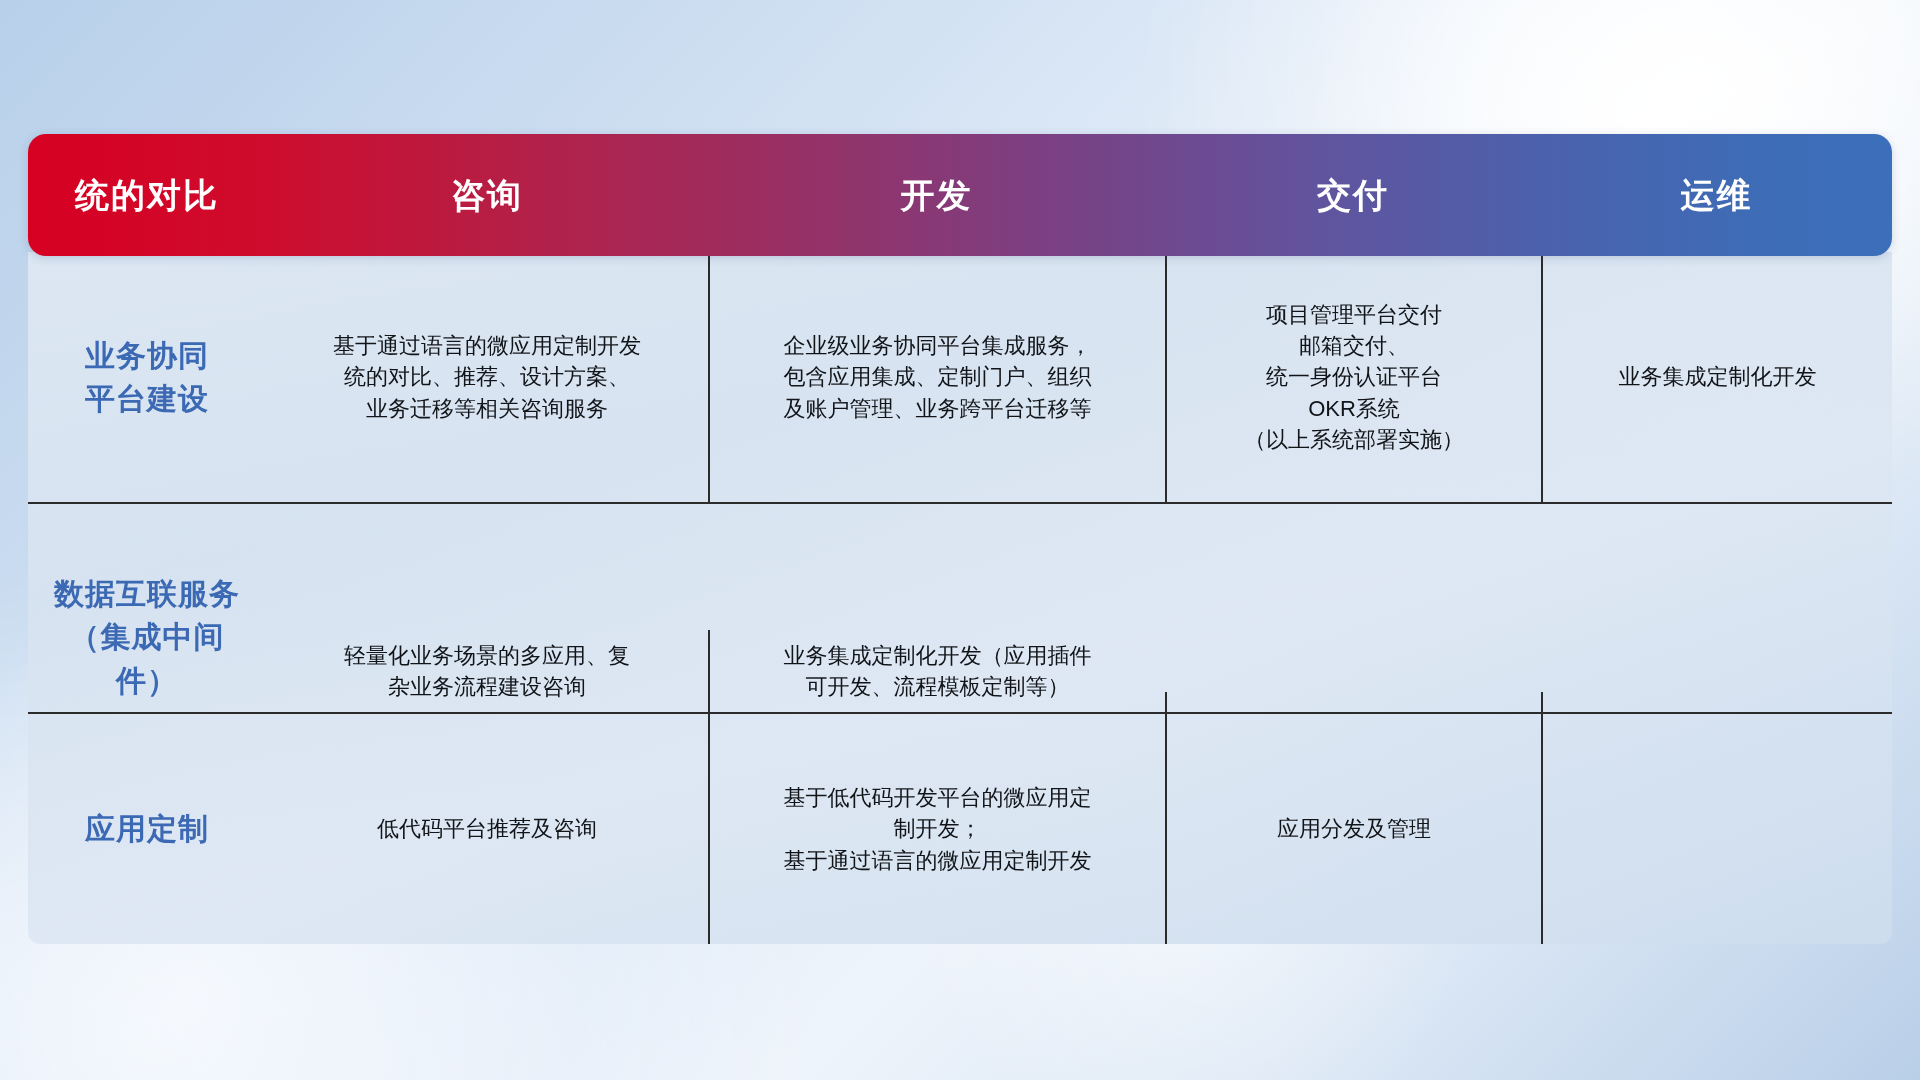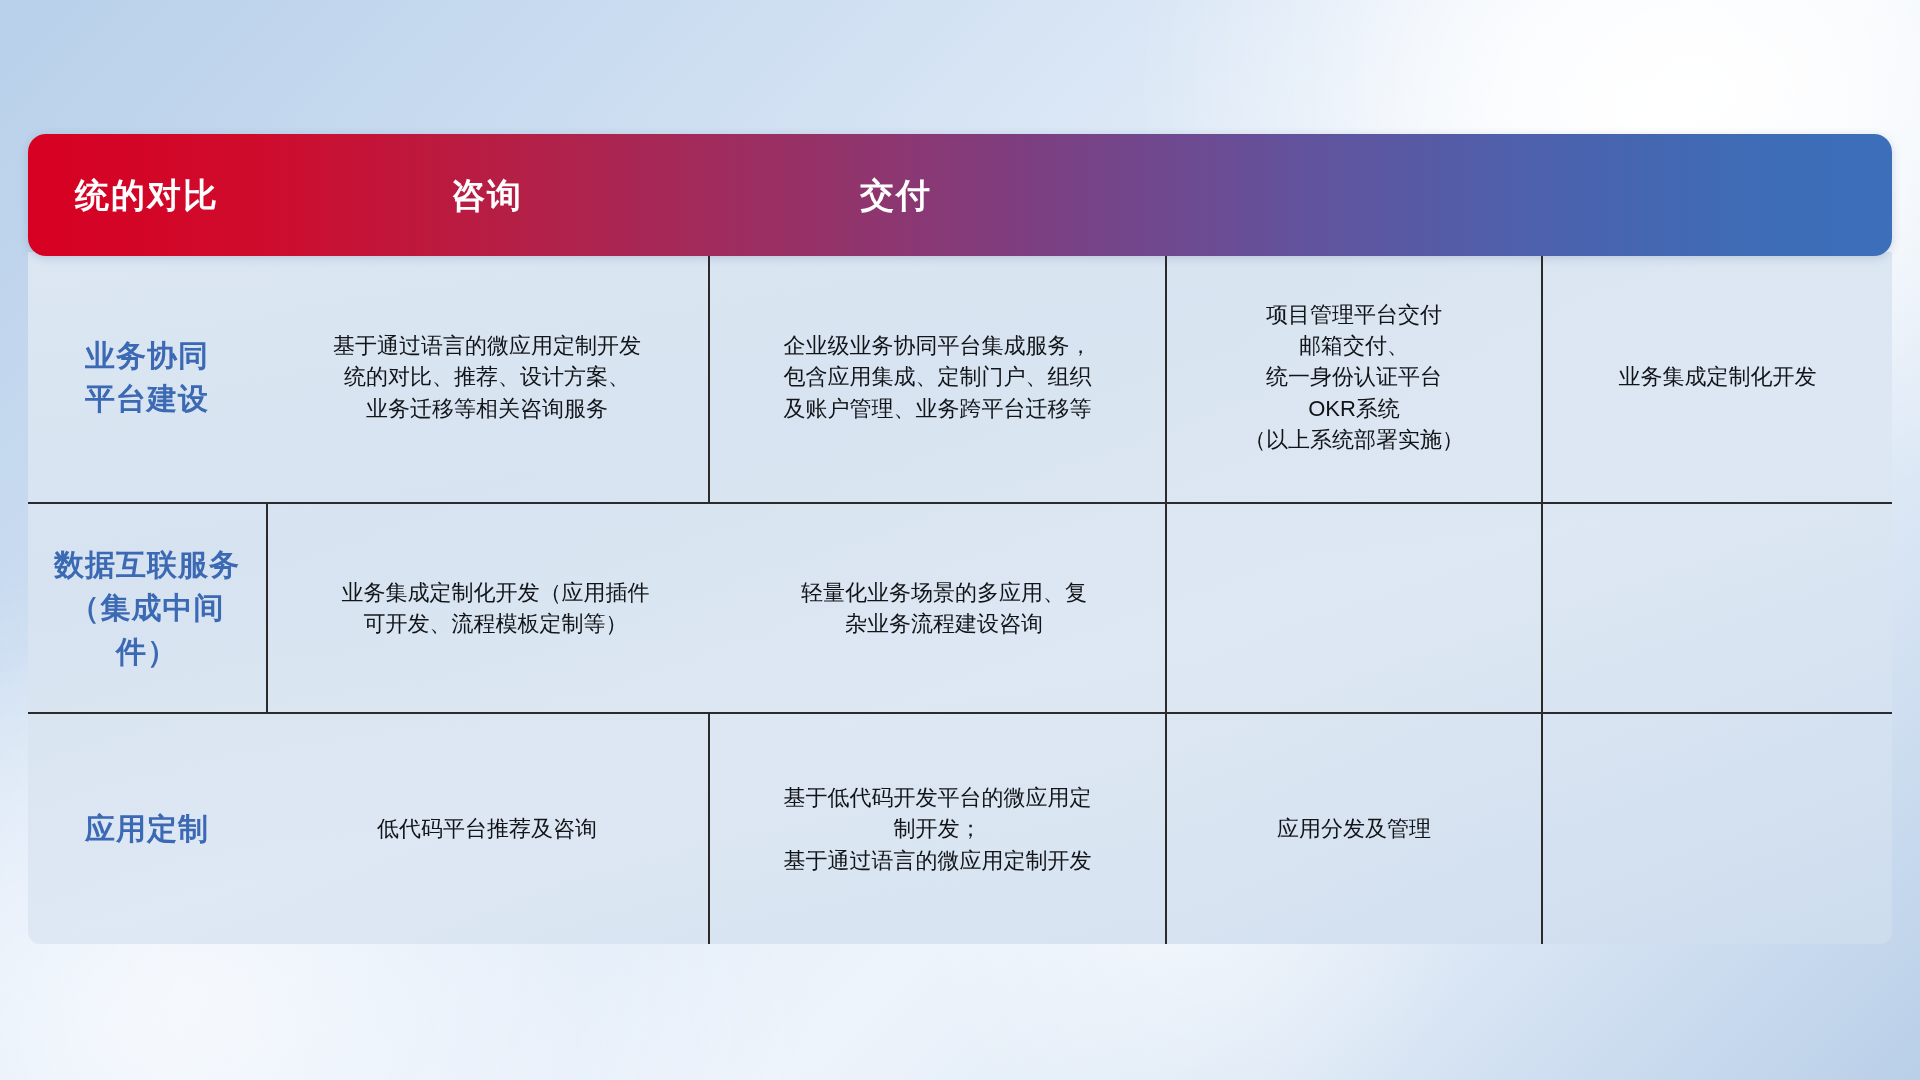--- a/index.html
+++ b/index.html
@@ -136,37 +136,39 @@
   }
 
   
   .c0 { width: 238px; flex: 0 0 238px; }
   .c1 { width: 442px; flex: 0 0 442px; }
   .c2 { width: 457px; flex: 0 0 457px; }
   .c3 { width: 376px; flex: 0 0 376px; }
   .c4 { width: 351px; flex: 0 0 351px; }
 
   .r0 { height: 250px; }
-  .r1 { height: 208px; }
+  .r1 { height: 208px; align-items: flex-end; }
   .r2 { height: 230px; }
 </style>
 </head>
 <body>
 
 <div class="bg-blob b1"></div>
 <div class="bg-blob b2"></div>
 <div class="bg-blob b3"></div>
 
 <div class="table-wrap">
   <div class="table-card">
 
     <div class="thead">
       <div class="th c0">统的对比</div>
       <div class="th c1">咨询</div>
+      <div class="th c2">开发</div>
       <div class="th c3">交付</div>
+      <div class="th c4">运维</div>
     </div>
 
     <div class="tbody">
 
       <div class="trow r0">
         <div class="td cat c0">业务协同
 平台建设</div>
         <div class="td c1">基于通过语言的微应用定制开发
 统的对比、推荐、设计方案、
 业务迁移等相关咨询服务</div>
@@ -177,24 +179,24 @@
 邮箱交付、
 统一身份认证平台
 OKR系统
 （以上系统部署实施）</div>
         <div class="td c4 vline">业务集成定制化开发</div>
       </div>
 
       <div class="trow r1">
         <div class="td cat c0">数据互联服务
 （集成中间件）</div>
+        <div class="td c1">轻量化业务场景的多应用、复
+杂业务流程建设咨询</div>
         <div class="td c2 vline">业务集成定制化开发（应用插件
 可开发、流程模板定制等）</div>
-        <div class="td c1">轻量化业务场景的多应用、复
-杂业务流程建设咨询</div>
         <div class="td c3 vline"></div>
         <div class="td c4 vline"></div>
       </div>
 
       <div class="trow r2">
         <div class="td cat c0">应用定制</div>
         <div class="td c1">低代码平台推荐及咨询</div>
         <div class="td c2 vline">基于低代码开发平台的微应用定
 制开发；
 基于通过语言的微应用定制开发</div>

